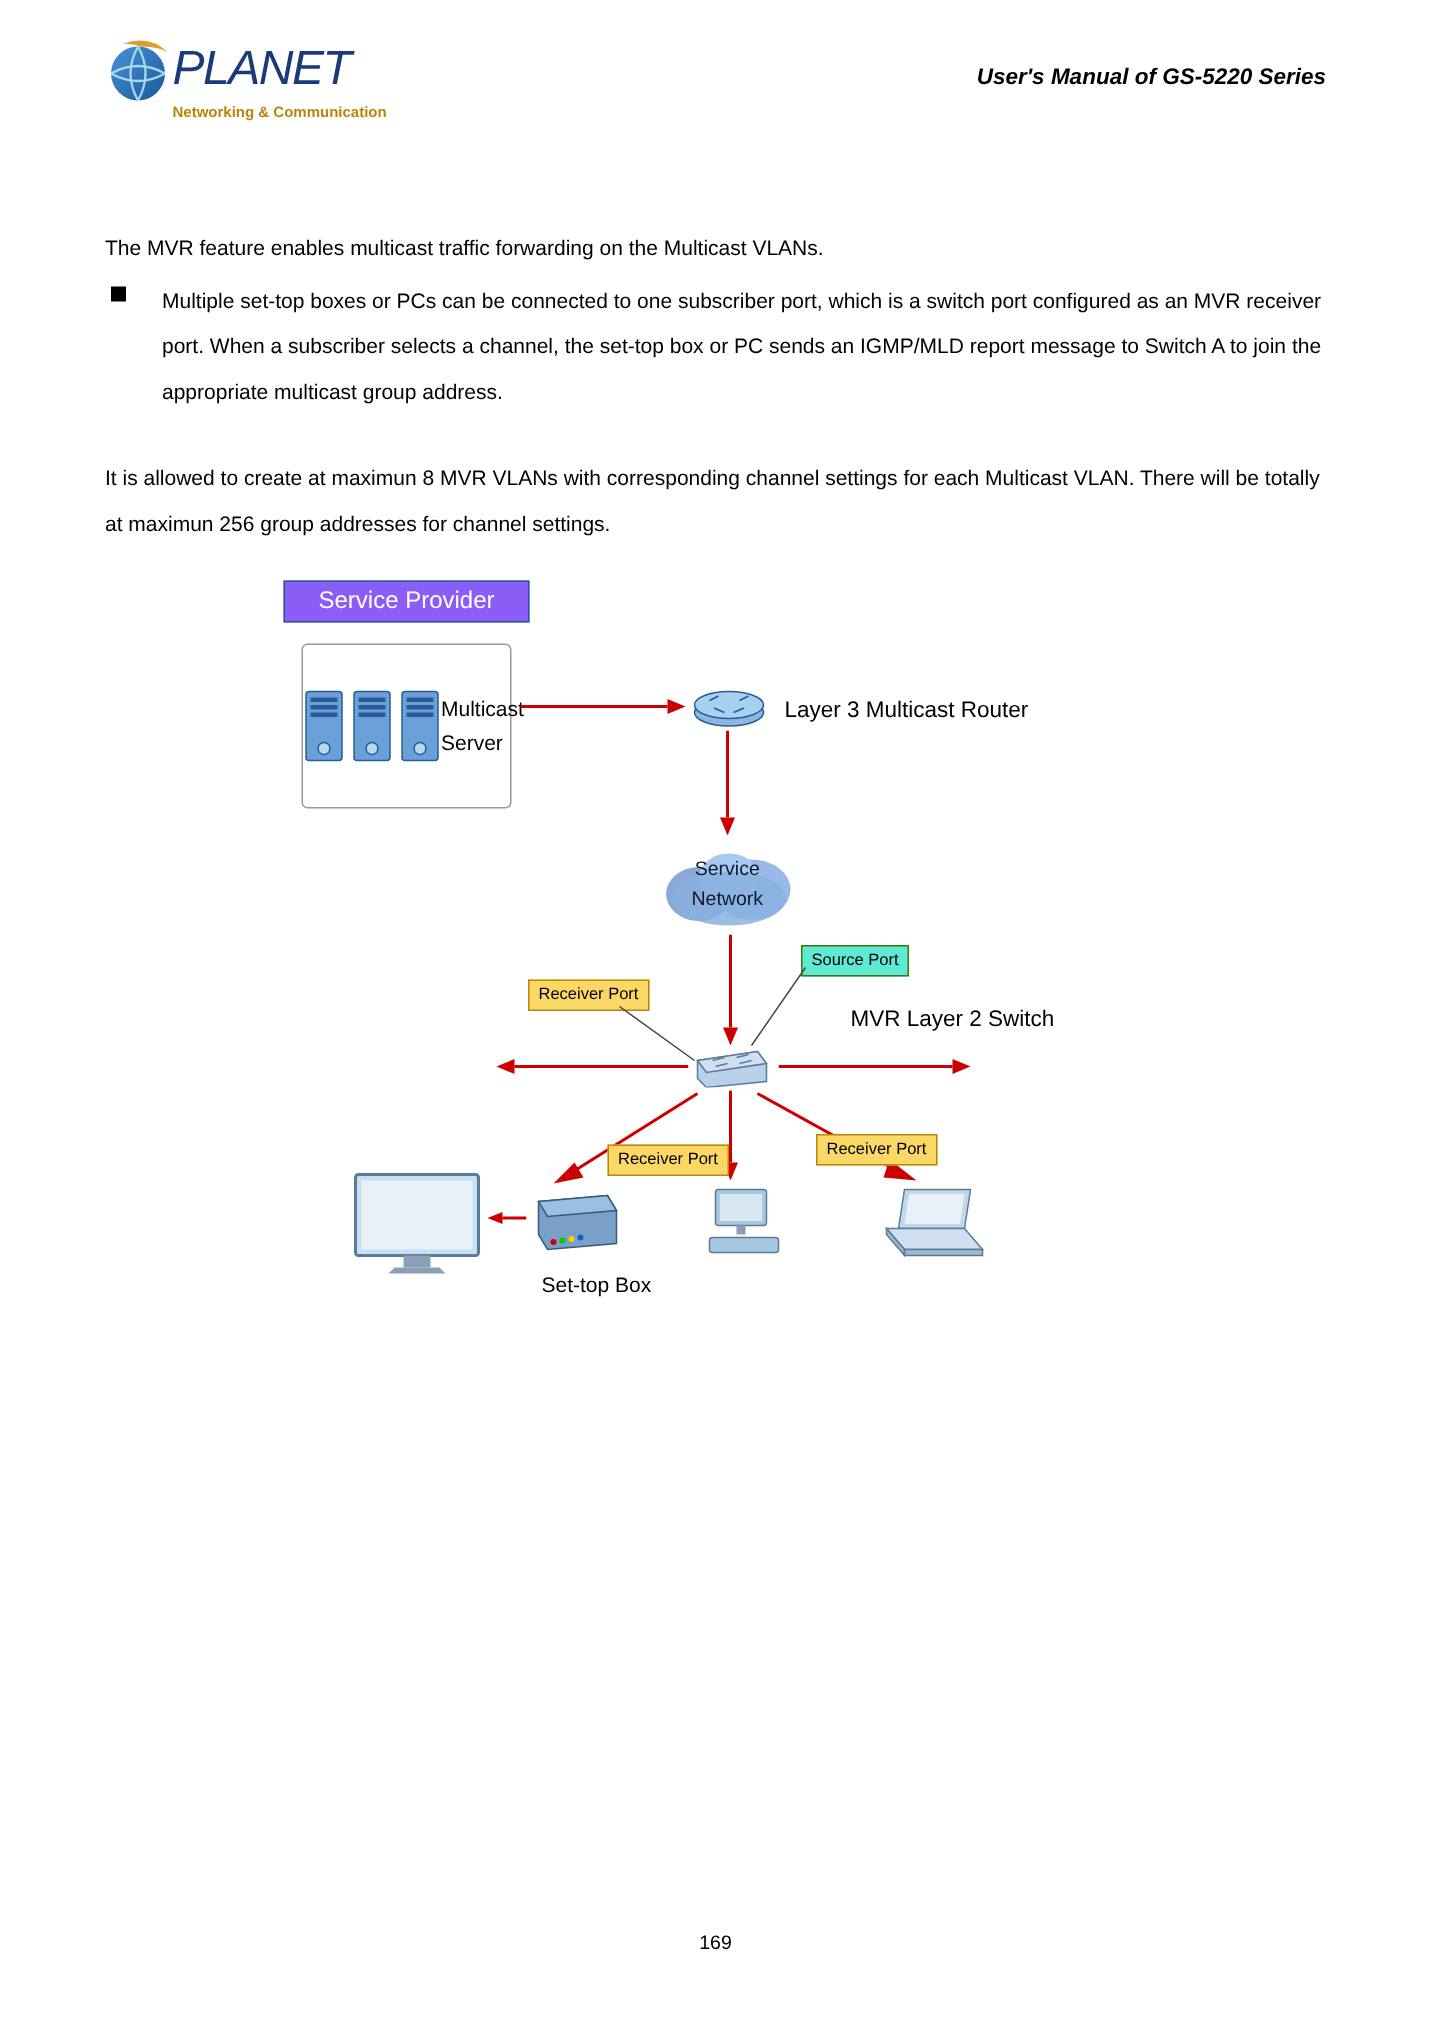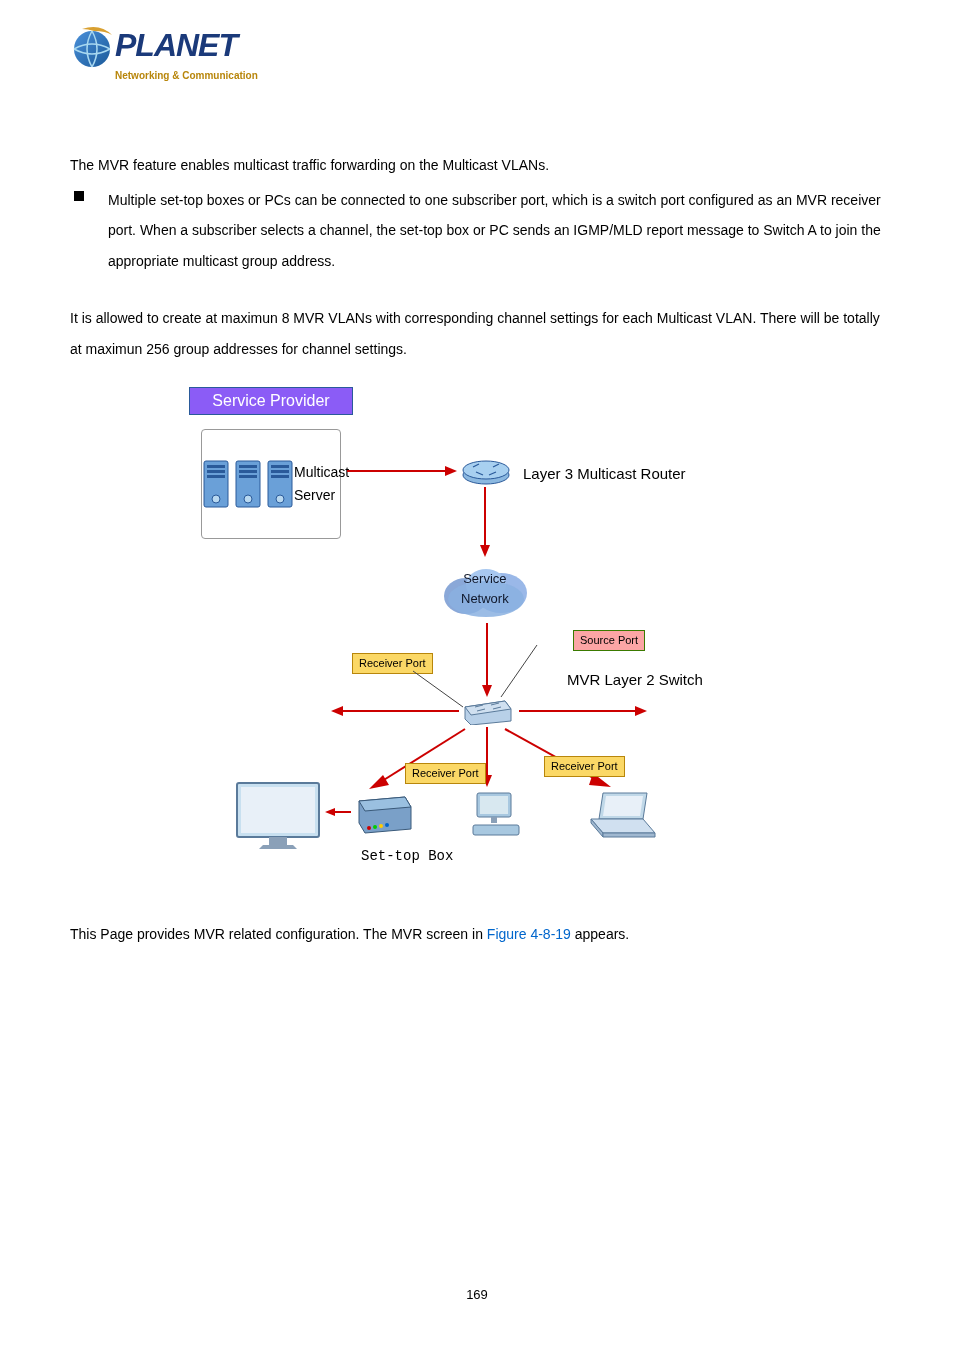--- a/index.html
+++ b/index.html
@@ -30,21 +30,21 @@
     .logo-main {
       display: flex;
       align-items: center;
     }
     .logo-globe {
       width: 50px;
       height: 50px;
     }
     .logo-text {
       font-size: 32px;
-      font-weight: 700;
+      font-weight: 400;
       font-style: italic;
       color: #1b3a7a;
       letter-spacing: -1px;
       margin-left: -5px;
     }
     .logo-tagline {
       font-size: 10px;
       color: #b8860b;
       font-weight: bold;
       margin-top: -3px;
@@ -160,25 +160,24 @@
       left: 284px;
       font-size: 13px;
       color: #0f172a;
       z-index: 2;
       text-align: center;
     }
     .src-port-label {
       position: absolute;
       top: 247px;
       left: 357px;
-      background: #fca5a5;
+      background: #5eead4;
       border: 1px solid #3a7a00;
       font-size: 11px;
       padding: 1px 6px;
-      margin-left: 39px;
     }
     .recv-port-label {
       position: absolute;
       background: #fbd866;
       border: 1px solid #b8860b;
       font-size: 11px;
       padding: 1px 6px;
     }
     .rp1 { top: 270px; left: 175px; }
     .rp2 { top: 373px; left: 367px; }
@@ -208,21 +207,20 @@
       top: 410px;
       left: 178px;
       width: 60px;
       height: 44px;
     }
     .stb-label {
       position: absolute;
       top: 462px;
       left: 184px;
       font-size: 14px;
-      font-family: Liberation Mono, monospace;
     }
     .desktop-icon {
       position: absolute;
       top: 406px;
       left: 294px;
       width: 50px;
       height: 48px;
     }
     .laptop-icon {
       position: absolute;
@@ -266,20 +264,21 @@
         <path d="M 4 28 Q 22 18 40 28" stroke="#a8d8f0" stroke-width="1.5" fill="none"></path>
         <path d="M 4 28 Q 22 38 40 28" stroke="#a8d8f0" stroke-width="1.5" fill="none"></path>
         <path d="M 22 10 Q 12 28 22 46" stroke="#a8d8f0" stroke-width="1.5" fill="none"></path>
         <path d="M 22 10 Q 32 28 22 46" stroke="#a8d8f0" stroke-width="1.5" fill="none"></path>
         <path d="M 12 8 Q 30 2 42 14 Q 36 10 24 10 Q 18 8 12 8" fill="#d9a030"></path>
       </svg>
       <span class="logo-text">PLANET</span>
     </div>
     <span class="logo-tagline">Networking &amp; Communication</span>
   </div>
+  <div class="header-title">User's Manual of GS-5220 Series</div>
 </div>
 
 <div class="content">
   <p class="para">The MVR feature enables multicast traffic forwarding on the Multicast VLANs.</p>
 
   <ul class="bullet-list">
     <li class="bullet-item">
       <div class="bullet-square"></div>
       <div class="bullet-text">Multiple set-top boxes or PCs can be connected to one subscriber port, which is a switch port configured as an MVR receiver port. When a subscriber selects a channel, the set-top box or PC sends an IGMP/MLD report message to Switch A to join the appropriate multicast group address.</div>
     </li>
@@ -426,18 +425,15 @@
     <svg class="laptop-icon" viewBox="0 0 72 50">
       <path d="M 16 4 L 60 4 L 56 30 L 12 30 Z" fill="#c0d8e8" stroke="#5a7a9a"></path>
       <path d="M 19 7 L 56 7 L 53 27 L 16 27 Z" fill="#e8f0f8"></path>
       <path d="M 4 30 L 56 30 L 68 44 L 16 44 Z" fill="#d0e0f0" stroke="#5a7a9a"></path>
       <path d="M 4 30 L 16 44 L 16 48 L 4 34 Z" fill="#a0b8d0" stroke="#5a7a9a"></path>
       <path d="M 16 44 L 68 44 L 68 48 L 16 48 Z" fill="#a0b8d0" stroke="#5a7a9a"></path>
     </svg>
 
   </div>
 
-  <p class="bottom-para">
-    <span>This Page provides MVR related configuration. The MVR screen in </span><span class="figure-link">Figure 4-8-19</span><span> appears.</span>
-  </p>
 </div>
 
 <div class="page-number">169</div>
 
 </body></html>

